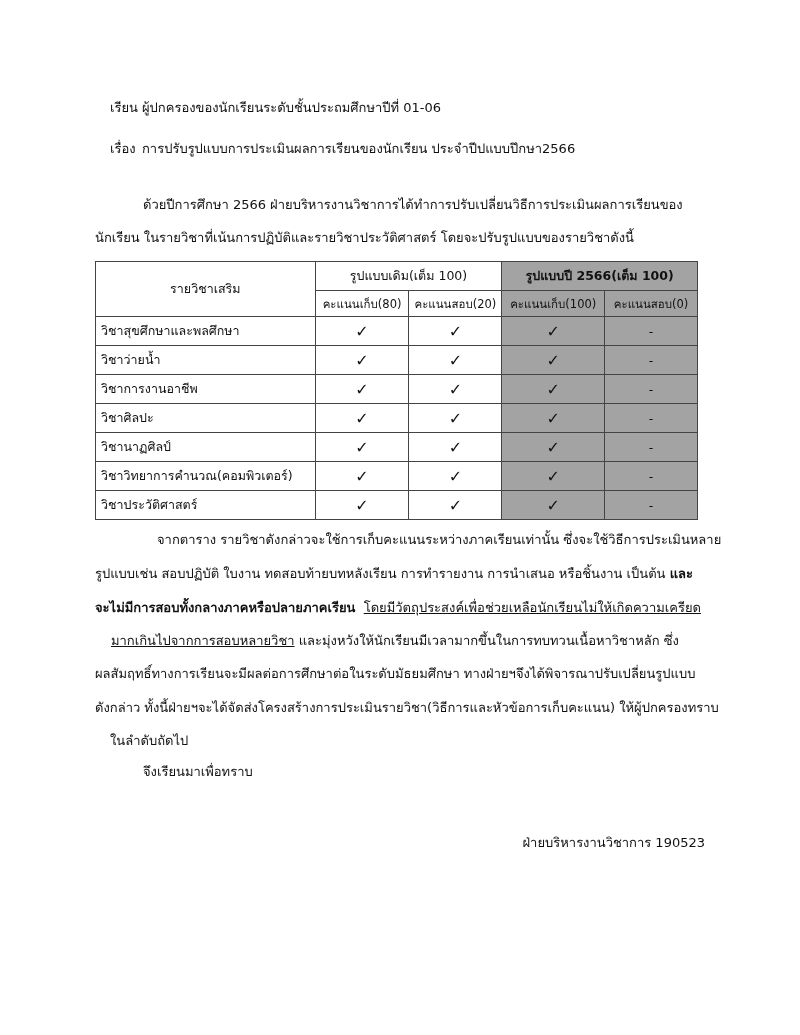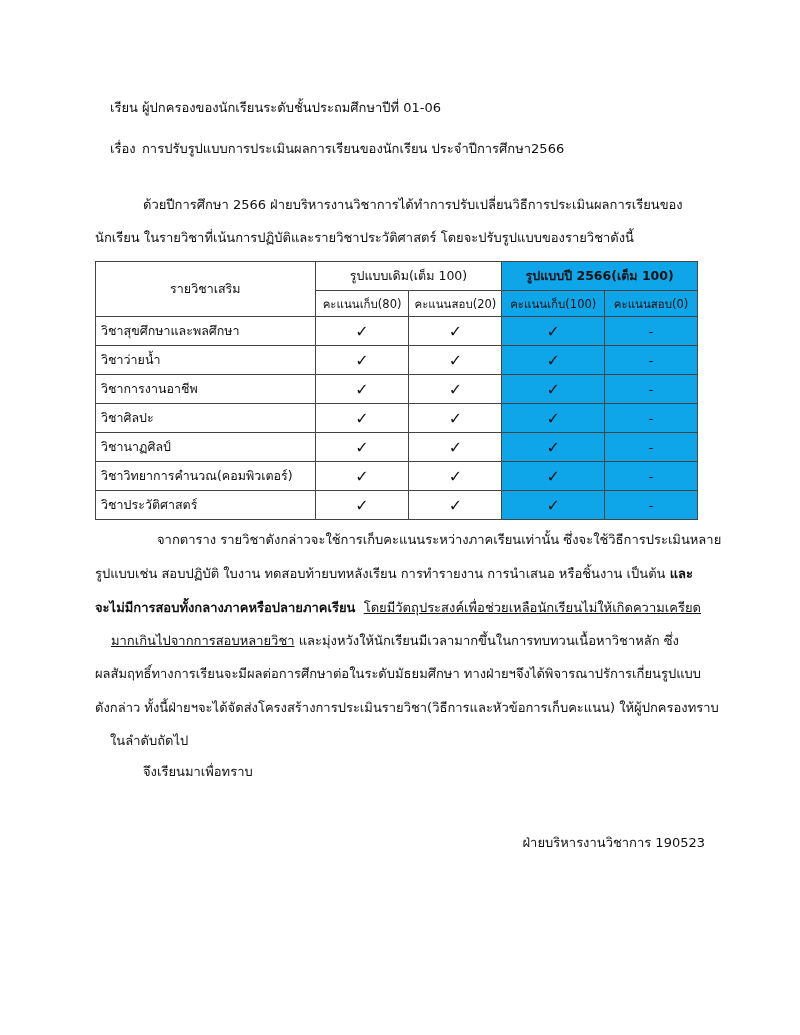--- a/index.html
+++ b/index.html
@@ -14,38 +14,38 @@
     .bold { font-weight: bold; margin-top: 44px; }
     .ul { text-decoration: underline; }
     table.grid {
       position: absolute; left: 95px; top: 261px; width: 603px;
       border-collapse: collapse; font-size: 12.5px;
     }
     table.grid td, table.grid th {
       border: 1px solid #444; height: 28px; padding: 0 5px; font-weight: normal;
     }
     table.grid th.sub { font-size: 11.5px; text-align: center; height: 25px; }
-    table.grid .green { background: #0ea5e9; }
+    table.grid .green { background: #a3a3a3; }
     table.grid .ctr { text-align: center; }
     table.grid .hdr-main { text-align: center; }
     table.grid .hdr-new { font-weight: bold; text-align: center; }
     table.grid .subj { text-align: left; }
     .check { font-size: 16px; font-weight: bold; }
     .signer { position: absolute; right: 95px; top: 832px; font-size: 13px; }
   </style>
 </head>
 <body>
 
 <div class="line" style="top:97px; left:0; width:800px;">
   <span class="lbl">เรียน</span>
   <span class="val">ผู้ปกครองของนักเรียนระดับชั้นประถมศึกษาปีที่ 01-06</span>
 </div>
 <div class="line" style="top:138px; left:0; width:800px;">
   <span class="lbl">เรื่อง</span>
-  <span class="val">การปรับรูปแบบการประเมินผลการเรียนของนักเรียน ประจำปีการศึกษา2566</span>
+  <span class="val">การปรับรูปแบบการประเมินผลการเรียนของนักเรียน ประจำปีปแบบปึกษา2566</span>
 </div>
 
 <div class="line" style="top:194px; left:143px;">ด้วยปีการศึกษา 2566 ฝ่ายบริหารงานวิชาการได้ทำการปรับเปลี่ยนวิธีการประเมินผลการเรียนของ</div>
 <div class="line" style="top:227px; left:95px;">นักเรียน ในรายวิชาที่เน้นการปฏิบัติและรายวิชาประวัติศาสตร์ โดยจะปรับรูปแบบของรายวิชาดังนี้</div>
 
 <table class="grid">
   <colgroup>
     <col style="width:220px">
       <col style="width:94px">
       <col style="width:93px">
@@ -119,19 +119,19 @@
 <div class="line" style="top:529px; left:157px;">จากตาราง รายวิชาดังกล่าวจะใช้การเก็บคะแนนระหว่างภาคเรียนเท่านั้น ซึ่งจะใช้วิธีการประเมินหลาย</div>
 <div class="line" style="top:563px; left:95px;">
   <span>รูปแบบเช่น สอบปฏิบัติ ใบงาน ทดสอบท้ายบทหลังเรียน การทำรายงาน การนำเสนอ หรือชิ้นงาน เป็นต้น </span><span class="bold">และ</span>
 </div>
 <div class="line" style="top:597px; left:95px;">
   <span class="bold">จะไม่มีการสอบทั้งกลางภาคหรือปลายภาคเรียน</span>&nbsp;&nbsp;<span class="ul">โดยมีวัตถุประสงค์เพื่อช่วยเหลือนักเรียนไม่ให้เกิดความเครียด</span>
 </div>
 <div class="line" style="top:630px; left:95px;margin-left:16px;">
   <span class="ul">มากเกินไปจากการสอบหลายวิชา</span><span> และมุ่งหวังให้นักเรียนมีเวลามากขึ้นในการทบทวนเนื้อหาวิชาหลัก ซึ่ง</span>
 </div>
-<div class="line" style="top:663px; left:95px;">ผลสัมฤทธิ์ทางการเรียนจะมีผลต่อการศึกษาต่อในระดับมัธยมศึกษา ทางฝ่ายฯจึงได้พิจารณาปรัการเกี่ยนรูปแบบ</div>
+<div class="line" style="top:663px; left:95px;">ผลสัมฤทธิ์ทางการเรียนจะมีผลต่อการศึกษาต่อในระดับมัธยมศึกษา ทางฝ่ายฯจึงได้พิจารณาปรับเปลี่ยนรูปแบบ</div>
 <div class="line" style="top:697px; left:95px;">ดังกล่าว ทั้งนี้ฝ่ายฯจะได้จัดส่งโครงสร้างการประเมินรายวิชา(วิธีการและหัวข้อการเก็บคะแนน) ให้ผู้ปกครองทราบ</div>
 <div class="line" style="top:730px; left:110px;">ในลำดับถัดไป</div>
 
 <div class="line" style="top:761px; left:143px;">จึงเรียนมาเพื่อทราบ</div>
 
 <div class="signer">ฝ่ายบริหารงานวิชาการ 190523</div>
 
 </body></html>

